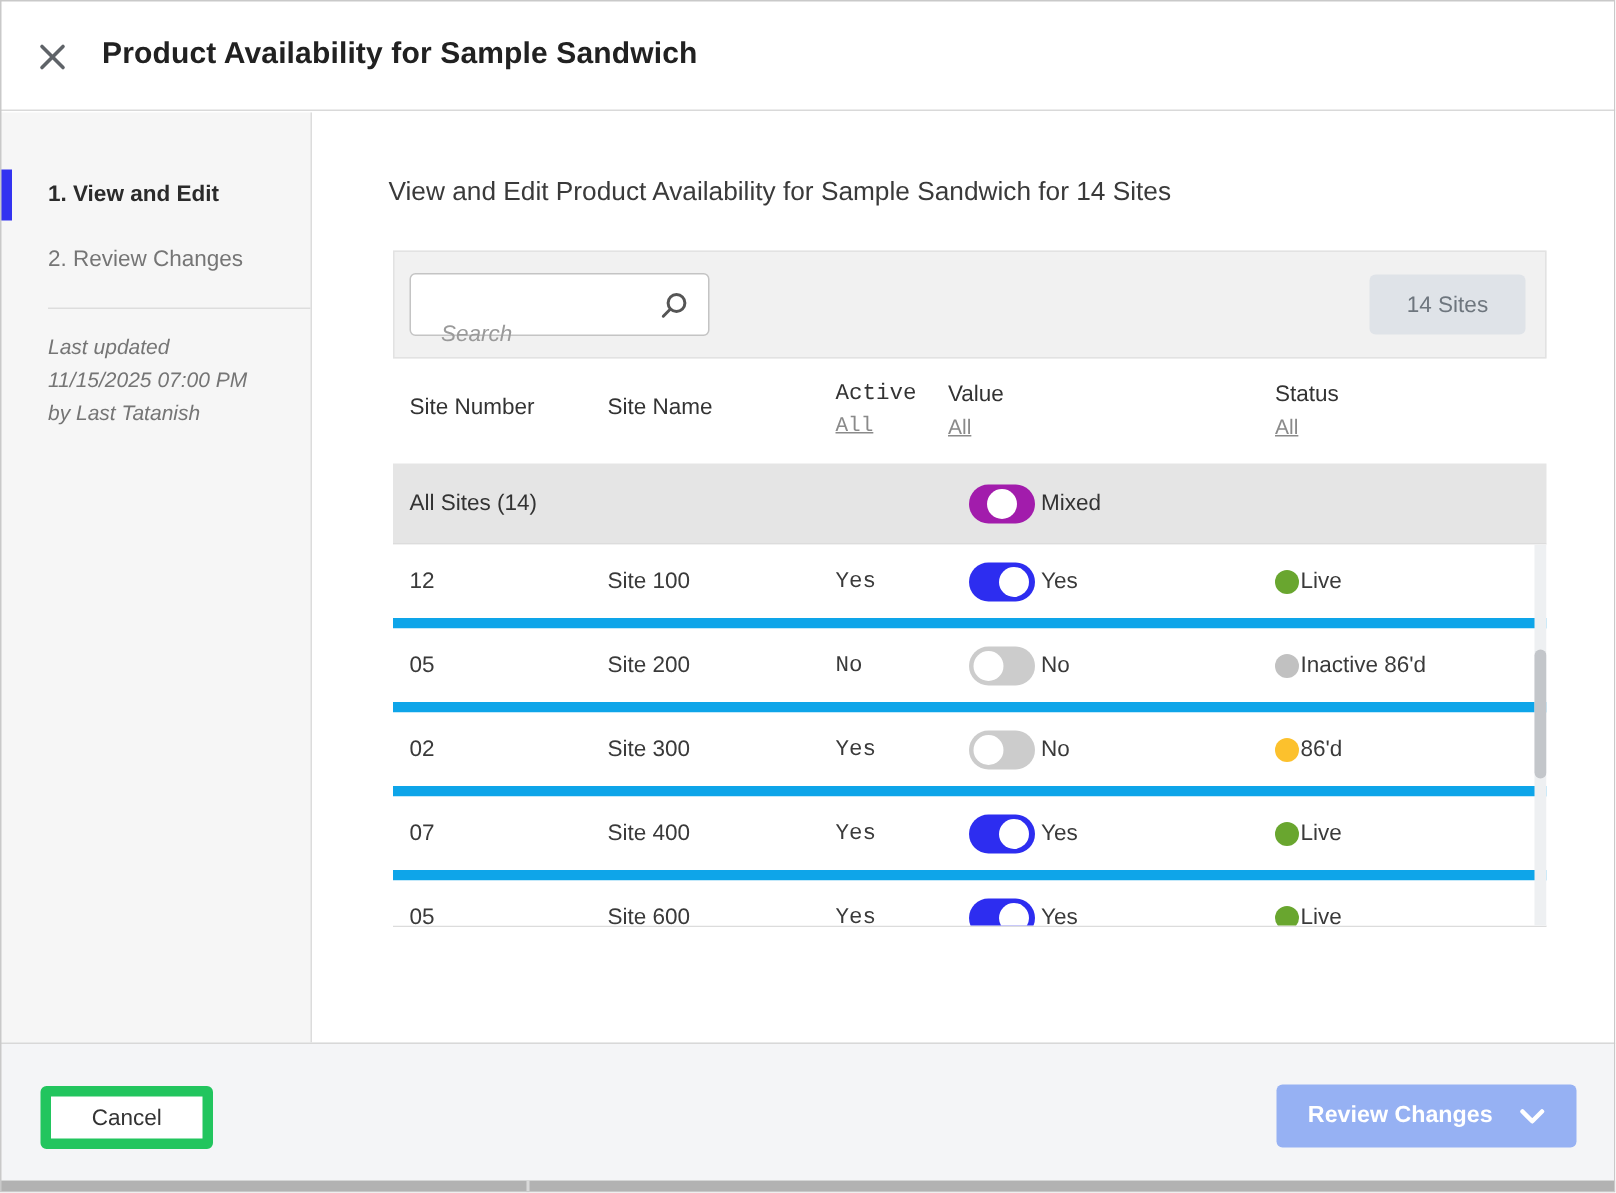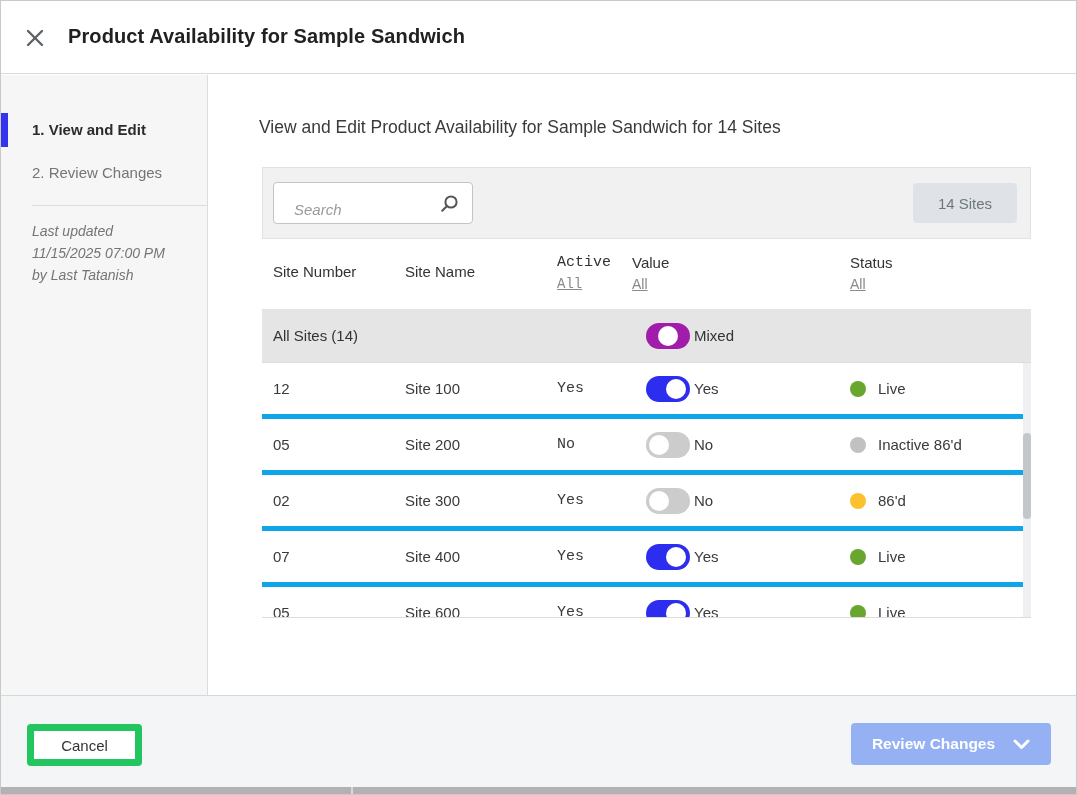--- a/index.html
+++ b/index.html
@@ -22,42 +22,42 @@
   .step-2 { top:81px; color:#757575; font-weight:400; }
   .side-divider { position:absolute; left:32px; top:130px; width:calc(100% - 32px); height:1px; background:#dddddd; }
   .updated { position:absolute; left:32px; top:145px; right:14px; font-style:italic; font-size:14px; color:#757575; line-height:22px; }
 
   
   .main { position:absolute; left:209px; top:75px; width:868px; height:620px; background:#fff; }
   .main-heading { position:absolute; left:50px; top:42px; font-size:17.5px; color:#3a3a3a; }
 
   .search-panel { position:absolute; left:53px; top:92px; width:769px; height:72px; background:#f1f1f1; border:1px solid #e2e2e2; }
   .search-box { position:absolute; left:10px; top:14px; width:200px; height:42px; background:#fff; border:1px solid #c4c4c4; border-radius:4px; }
-  .search-input { position:absolute; left:0; top:0; width:100%; height:100%; border:none; outline:none; background:transparent; padding:12px 40px 0 20px; font-family:"Liberation Sans",sans-serif; font-size:15px; color:#c2410c; }
+  .search-input { position:absolute; left:0; top:13px; width:100%; height:100%; border:none; outline:none; background:transparent; padding:12px 40px 0 20px; font-family:"Liberation Sans",sans-serif; font-size:15px; color:#c2410c; }
   .search-input::placeholder { font-style:italic; color:#9a9a9a; }
   .search-icon { position:absolute; right:12px; top:10px; pointer-events:none; }
   .sites-pill { position:absolute; right:13px; top:15px; width:104px; height:40px; background:#dfe3e8; border-radius:4px; border:none; font-family:"Liberation Sans",sans-serif; font-size:15px; color:#6e767e; cursor:pointer; }
 
   
   .table { position:absolute; left:53px; top:164px; width:769px; }
   .thead { display:flex; height:70px; padding-left:11px; }
   .th { font-size:15px; color:#333; }
   .th .lbl { margin-top:15px; }
   .th.single .lbl { margin-top:24px; }
   .th .all-link { display:inline-block; margin-top:5px; font-size:14px; color:#8a8a8a; text-decoration:underline; cursor:pointer; }
   .c1 { width:132px; } .c2 { width:152px; } .c3 { width:75px;font-family:Liberation Mono, monospace; } .c4 { width:218px; } .c5 { flex:1; }
 
   .summary-row { display:flex; align-items:center; height:53px; background:#e5e5e5; padding-left:11px; font-size:15px; color:#333; }
   .rows { position:relative; height:256px; overflow:hidden; border-top:1px solid #dcdcdc; border-bottom:1px solid #dcdcdc; }
-  .trow { display:flex; align-items:center; height:56px; padding-left:11px; border-bottom:5px solid #0ea5e9; background:#fff; font-size:15px; color:#3a3a3a; }
+  .trow { display:flex; align-items:center; height:56px; padding-left:11px; border-bottom:7px solid #0ea5e9; background:#fff; font-size:15px; color:#3a3a3a; }
 
   .cell { display:flex; align-items:center; }
   .val-cell { gap:4px; }
   .val-cell .toggle { margin-left:14px; }
-  .status-cell { gap:12px;text-align:center; }
+  .status-cell { gap:1px;text-align:center; }
 
   
   .toggle { position:relative; width:44px; height:26px; border-radius:13px; cursor:pointer; flex:none; }
   .toggle .knob { position:absolute; top:3px; width:20px; height:20px; border-radius:50%; background:#fff; }
   .toggle.on { background:var(--toggle-on,#2d2df0); } .toggle.on .knob { right:4px; }
   .toggle.off { background:var(--toggle-off,#cccccc); } .toggle.off .knob { left:3px; }
   .toggle.mixed { background:var(--toggle-mixed,#a21cac); } .toggle.mixed .knob { left:12px; }
 
   
   .dot { width:16px; height:16px; border-radius:50%; flex:none; }

